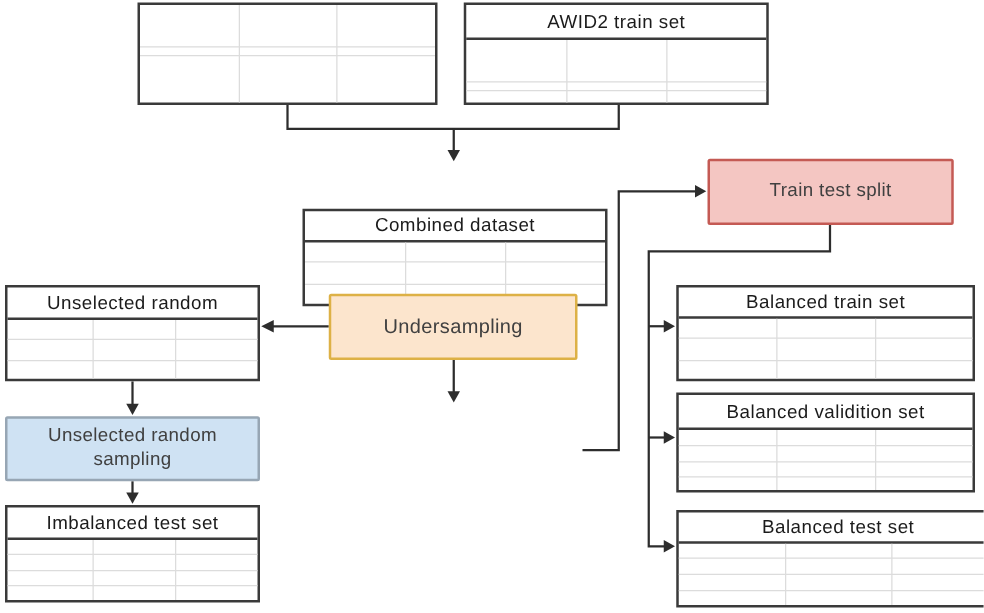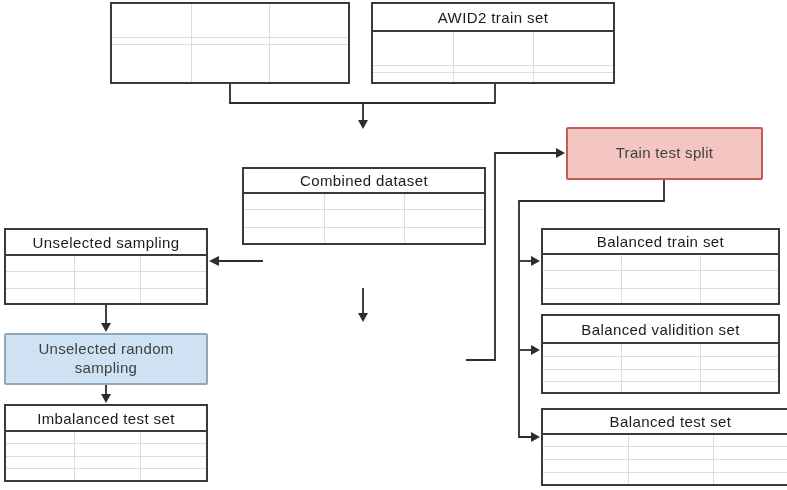--- a/index.html
+++ b/index.html
@@ -85,23 +85,26 @@
         <i class="gl v" style="left:66.6%"></i>
       <i class="gl h" style="top:15px"></i>
         <i class="gl h" style="top:33px"></i>
     </div>
   </div>
 
   <div class="cbox" style="left: 566px; top: 127px; width: 197px; height: 53px; background-color: rgb(244, 198, 194); border-color: rgb(196, 90, 84);">
     <span>Train test split</span>
   </div>
 
+  <div class="cbox" style="left: 263px; top: 235px; width: 199px; height: 53px; font-size: 16px; background-color: rgb(252, 229, 205); border-color: rgb(221, 177, 70);">
+    <span>Undersampling</span>
+  </div>
 
   <div class="tbox" style="left:4px;top:228px;width:204px;height:77px;">
-    <div class="tbox-header" style="height:24px;">Unselected sampling</div>
+    <div class="tbox-header" style="height:24px;">Unselected random</div>
     <div class="tbox-body">
       <i class="gl v" style="left:34%"></i>
         <i class="gl v" style="left:67%"></i>
       <i class="gl h" style="top:15px"></i>
         <i class="gl h" style="top:32px"></i>
     </div>
   </div>
 
   <div class="cbox" style="left: 4px; top: 333px; width: 204px; height: 52px; padding: 0px 26px; background-color: rgb(207, 226, 243); border-color: rgb(151, 166, 180);">
     <span>Unselected random sampling</span>

